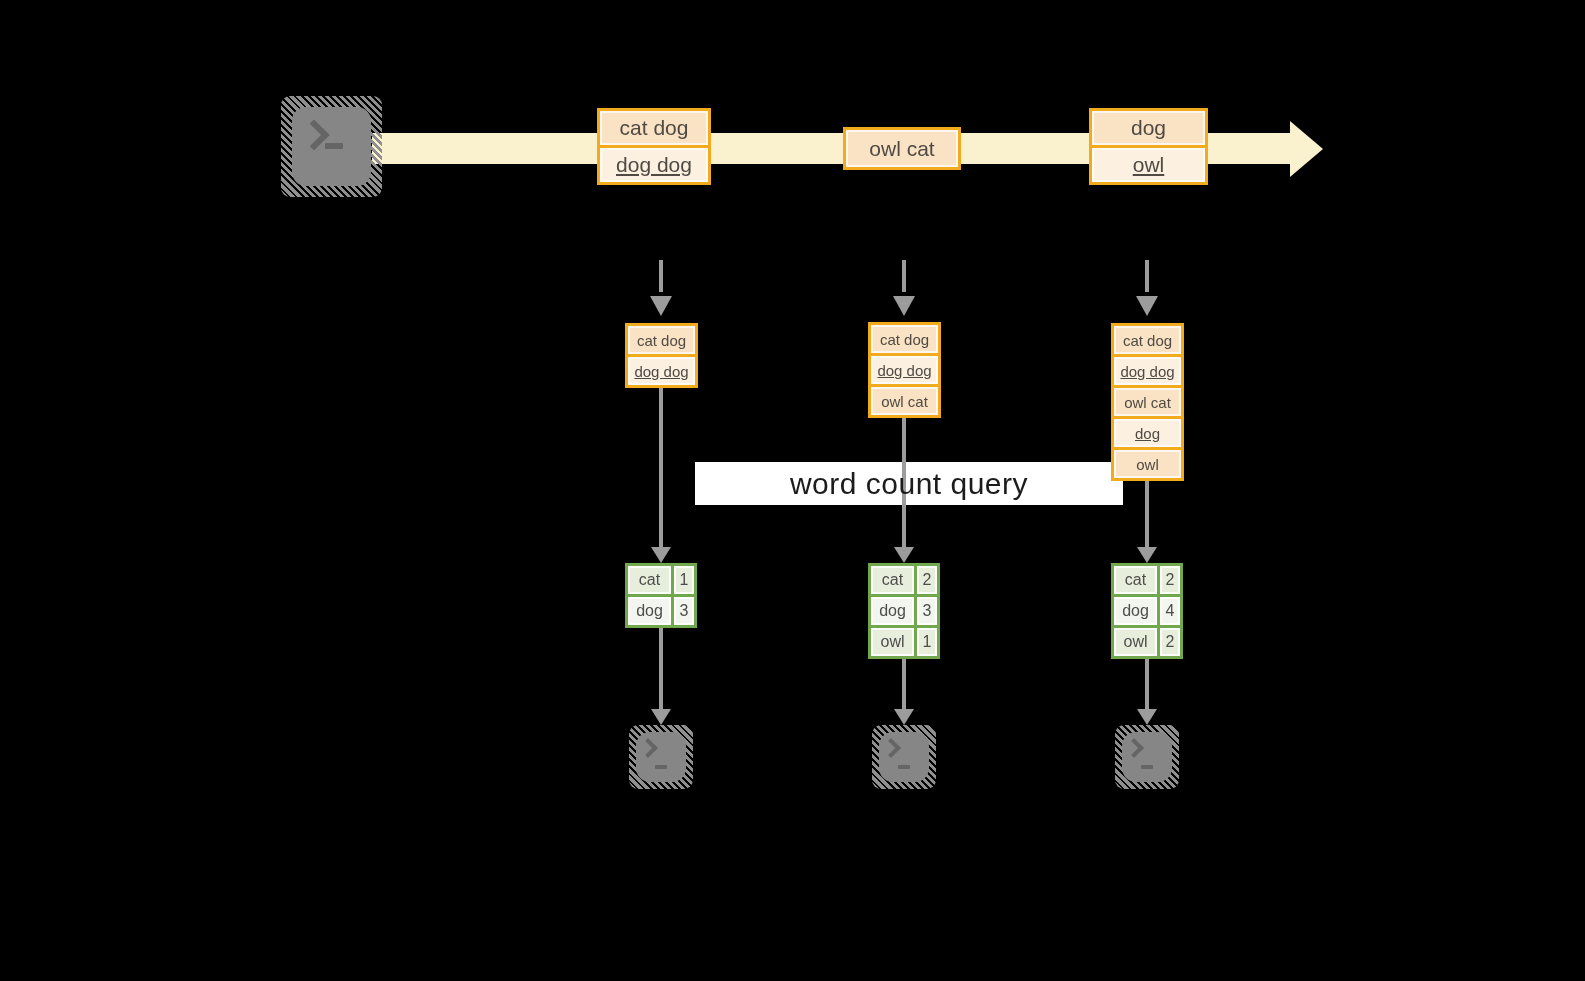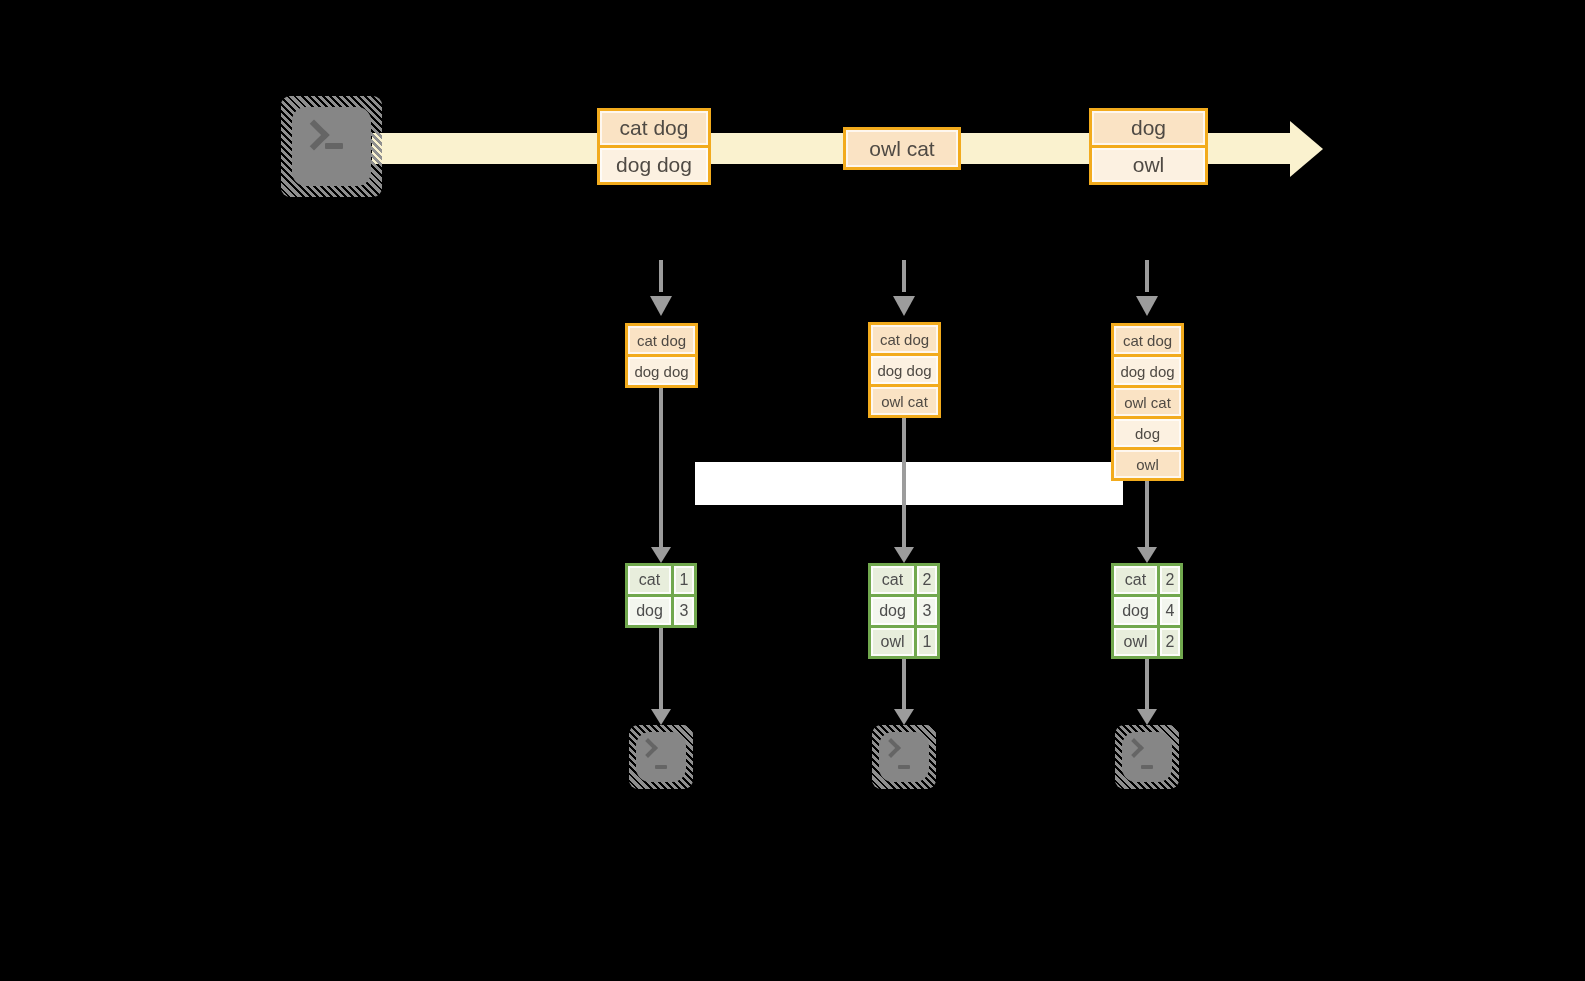--- a/index.html
+++ b/index.html
@@ -11,21 +11,21 @@
   
   .obox{
     position:absolute;box-sizing:border-box;z-index:3;
     background:var(--orange);display:flex;flex-direction:column;gap:3px;padding:3px;
   }
   .orow{
     box-sizing:border-box;display:flex;align-items:center;justify-content:center;
     background:var(--ofill-dark);box-shadow:inset 0 0 0 2px rgba(255,255,255,.72);
     color:#4f4a44;width:100%;
   }
-  .orow.alt{background:var(--ofill-light);}
+  .orow.alt{background:var(--ofill-light);text-decoration:underline;}
   
   .gtable{
     position:absolute;box-sizing:border-box;z-index:3;
     background:var(--green);display:grid;gap:3px;padding:3px;
   }
   .gcell{
     box-sizing:border-box;display:flex;align-items:center;justify-content:center;
     background:var(--gfill-dark);box-shadow:inset 0 0 0 2px rgba(255,255,255,.85);
     color:#4d4d4d;
   }
@@ -51,20 +51,21 @@
   .qband{position:absolute;background:#ffffff;z-index:1;}
   .qtext{position:absolute;z-index:4;display:flex;align-items:center;justify-content:center;
     color:#1c1c1c;font-size:30px;letter-spacing:.5px;}
 </style>
 </head>
 <body>
 
 <div class="stage" id="stage" style="--orange: #F2AB1D; --ofill-dark: #FAE3C4; --ofill-light: #FCF1E1; --green: #71A84E; --gfill-dark: #E8EEDC; --gfill-light: #F3F6EE; --stream: #FAF2CF; --gray: #9C9C9C;">
 
   <div class="qband abs" id="qband" style="left: 695px; top: 462px; width: 428px; height: 43px; background: rgb(255, 255, 255);"></div>
+  <div class="qtext abs" style="left:695px;top:462px;width:428px;height:43px;">word count query</div>
 
 <div class="term" style="left: 281px; top: 96px; width: 101px; height: 101px;">
       <div class="term-inner" style="inset: 11px;"></div>
       <div class="chev" style="left: 22px; top: 28px; width: 16px; height: 16px; border-top-width: 6px; border-right-width: 6px;"></div>
       <div class="cursorbar" style="left: 44px; top: 47px; width: 18px; height: 6px;"></div>
     </div>
     <div class="shaft" style="left: 372px; top: 133px; width: 918px; height: 31px;"></div>
     <div class="shaft-head" style="left: 1290px; top: 121px;"></div>
     <div class="obox" style="left: 597px; top: 108px; width: 114px;">
       <div class="orow" style="height: 34px; min-height: 34px; font-size: 21px;">cat dog</div>

